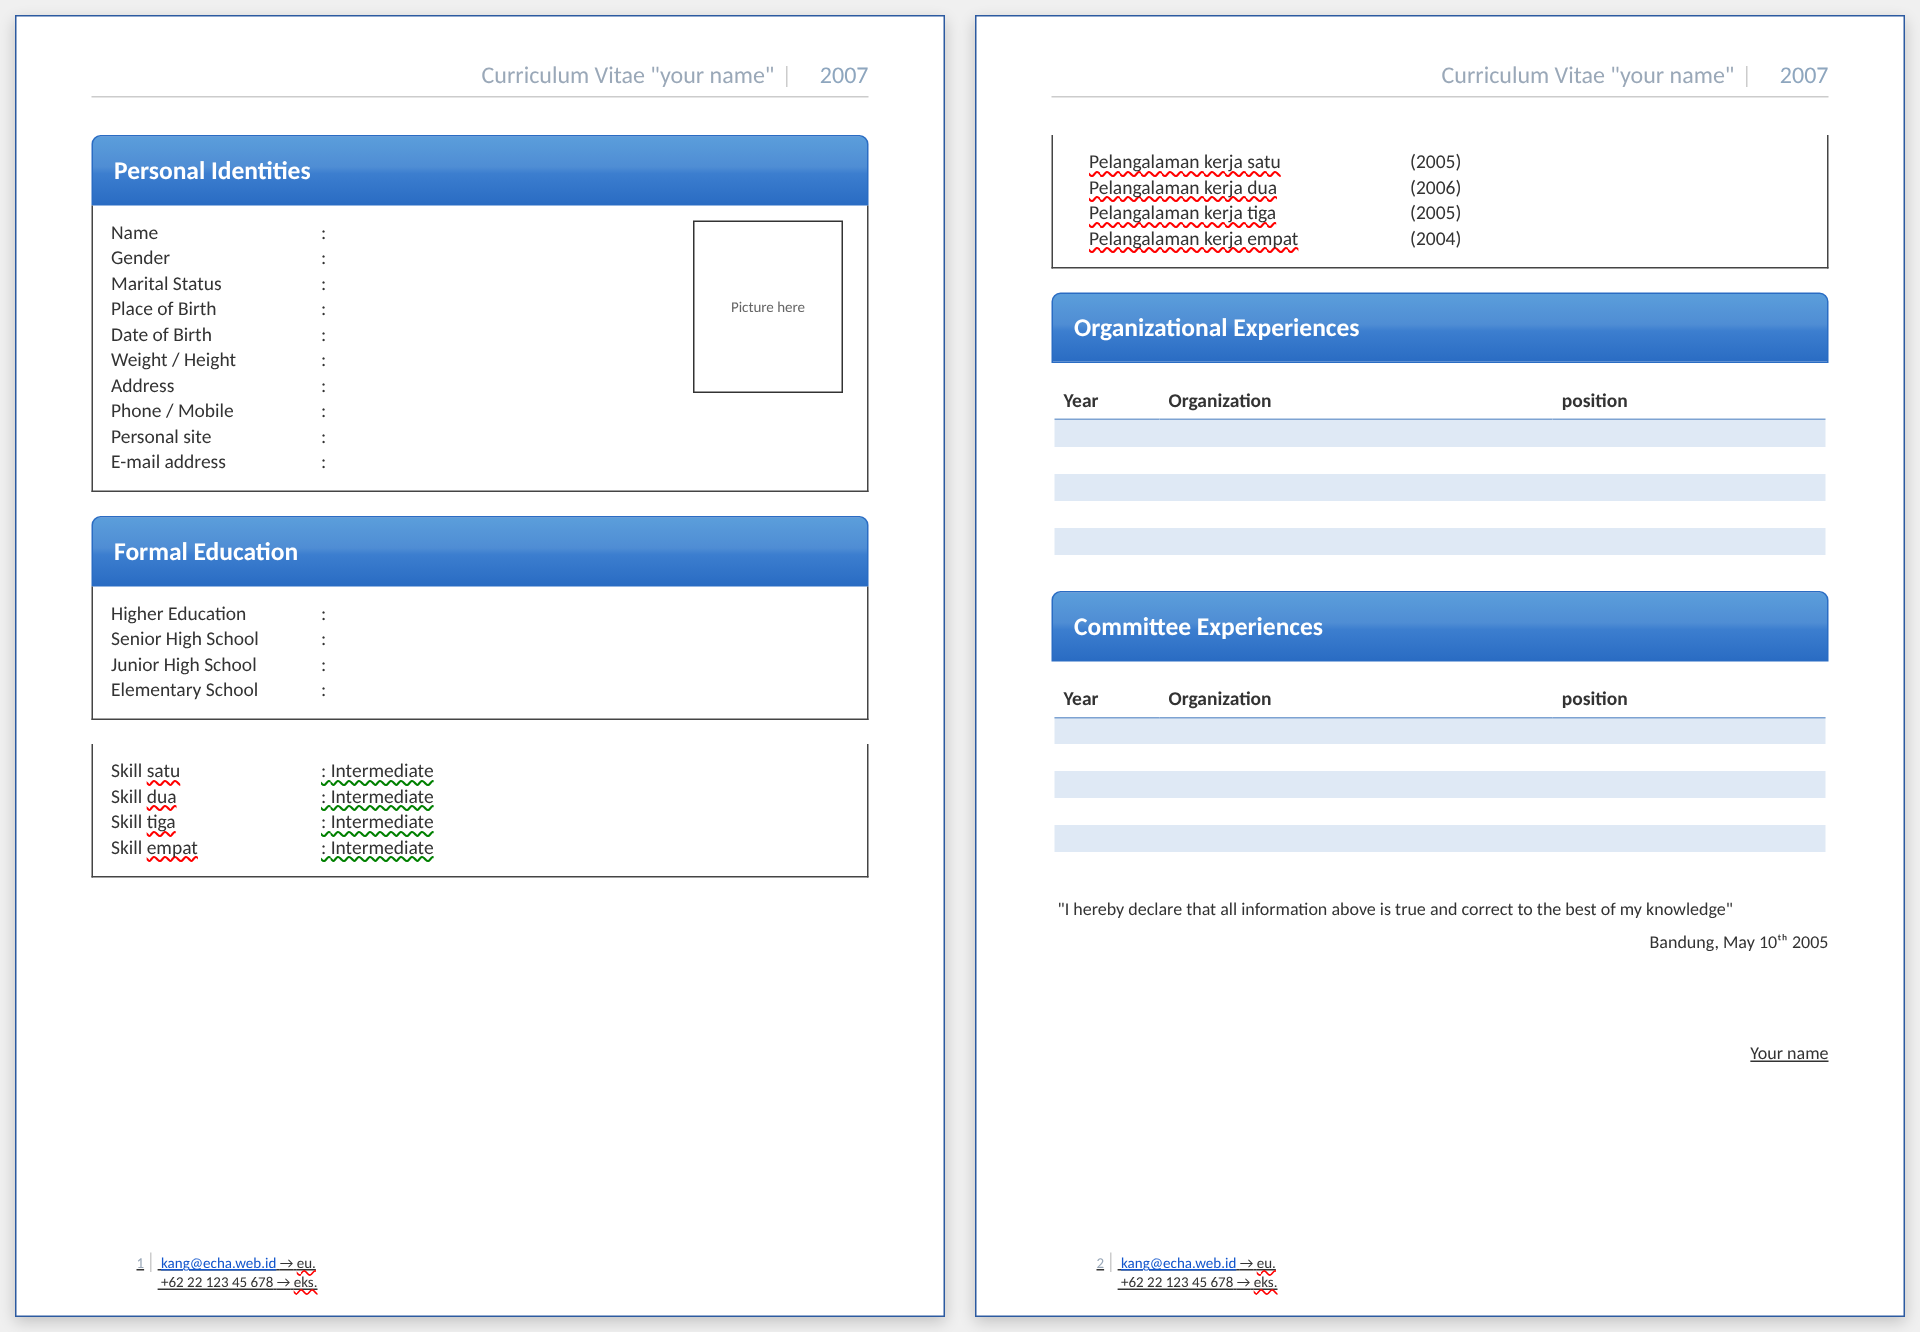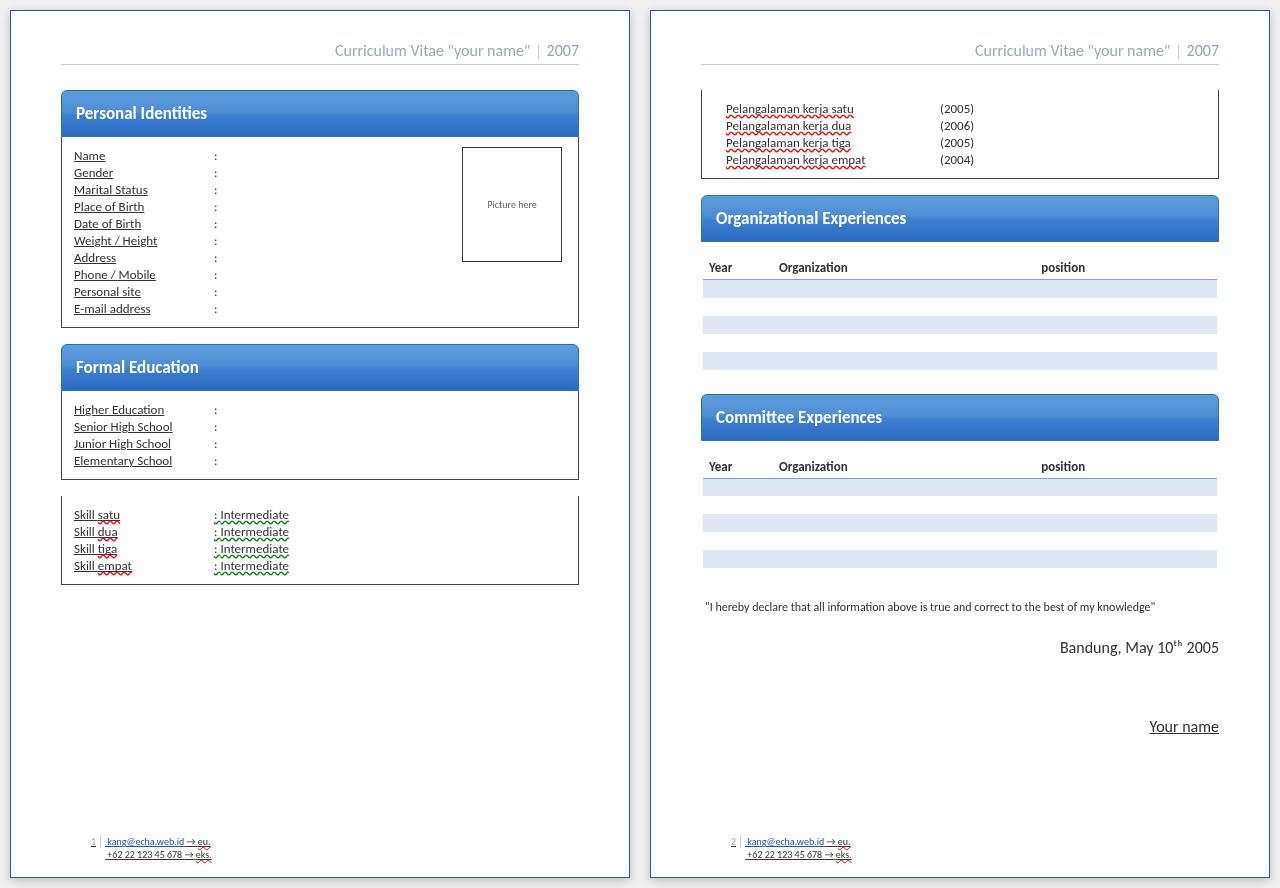--- a/index.html
+++ b/index.html
@@ -23,41 +23,41 @@
     color: #333;
   }
   .page-header {
     text-align: right;
     color: #9aa8b8;
     font-size: 16px;
     border-bottom: 1px solid #ccc;
     padding-bottom: 4px;
     margin-bottom: 25px;
   }
-  .page-header .year { color: #8ea6be; margin-left: 0; }
+  .page-header .year { color: #8ea6be; margin-left: 14px; }
   .vline { display:inline-block; border-left:1px solid #ccc; height:14px; margin:0 4px; vertical-align:middle;}
   .section-hdr {
     background: linear-gradient(to bottom,#5b9edb 0%,#4f8dd4 45%,#3c7ecf 55%,#2a6cc3 100%);
     color: #fff;
     font-weight: bold;
     font-size: 17px;
     padding: 12px 14px;
     border-radius: 6px 6px 0 0;
     border: 1px solid #2a6cc3;
   }
   .section-body {
     border: 1px solid #444;
     border-top: none;
     padding: 10px 12px;
     margin-bottom: 16px;
     position: relative;
   }
   .section-body.noborder { border:none; padding:8px 2px; }
   .kv-row { display:flex; padding:1px 0; }
-  .kv-label { width: 140px; text-decoration: underline; }
+  .kv-label { width: 140px; }
   .kv-colon { width: 12px; }
   .kv-value { flex:1; }
   .photo-box {
     position:absolute;
     right:16px; top:10px;
     width:100px; height:115px;
     border:1px solid #333;
     display:flex; align-items:center; justify-content:center;
     font-size:10px; color:#666;
   }
@@ -71,21 +71,21 @@
   }
   .work-row { display:flex; gap:14px; padding:1px 12px; }
   .work-left { width: 200px; }
   .tbl { width:100%; border-collapse:collapse; margin-top:6px; }
   .tbl th { text-align:left; font-weight:bold; padding:4px 6px; border-bottom:1px solid #7ea3d2; }
   .tbl td { padding:0; }
   .striperow { height:18px; }
   .striperow.light { background:#dfe9f5; }
   .striperow.blank { background:#fff; }
   .declaration { font-size:12px; margin-top:24px; padding:0 4px; }
-  .signature-block { margin-top:24px; font-size:16px; }
+  .signature-block { margin-top:8px; font-size:12px; }
   .sig-date { text-align:right; margin-bottom:60px; }
   .sig-name { text-align:right;text-decoration:underline; }
   .footer {
     position:absolute;
     bottom:16px; left:80px;
     font-size:10px;
     color:#333;
     text-decoration:underline;
   }
   .footer .pn { color:#9aa8b8; margin-right:4px; border-right:1px solid #ccc; padding-right:4px;}

